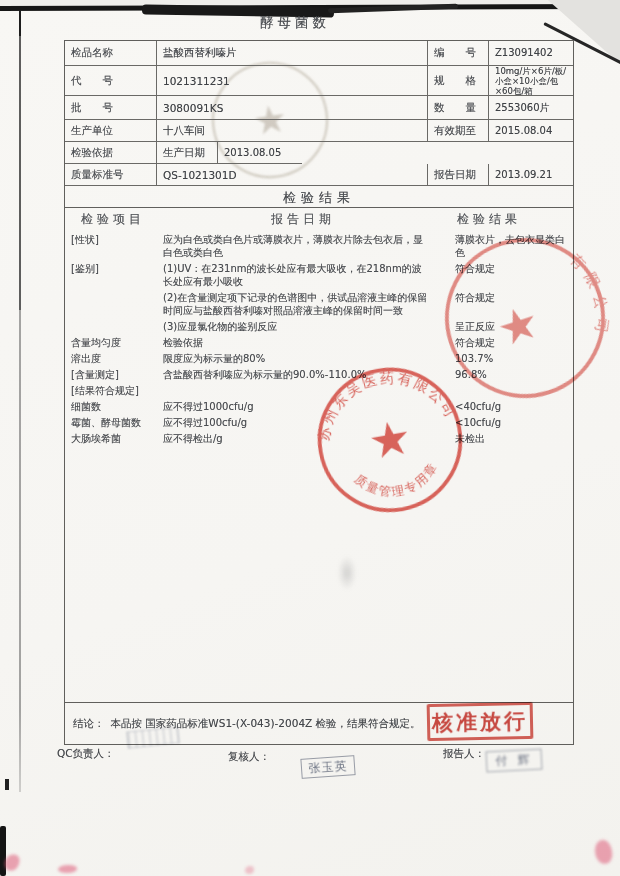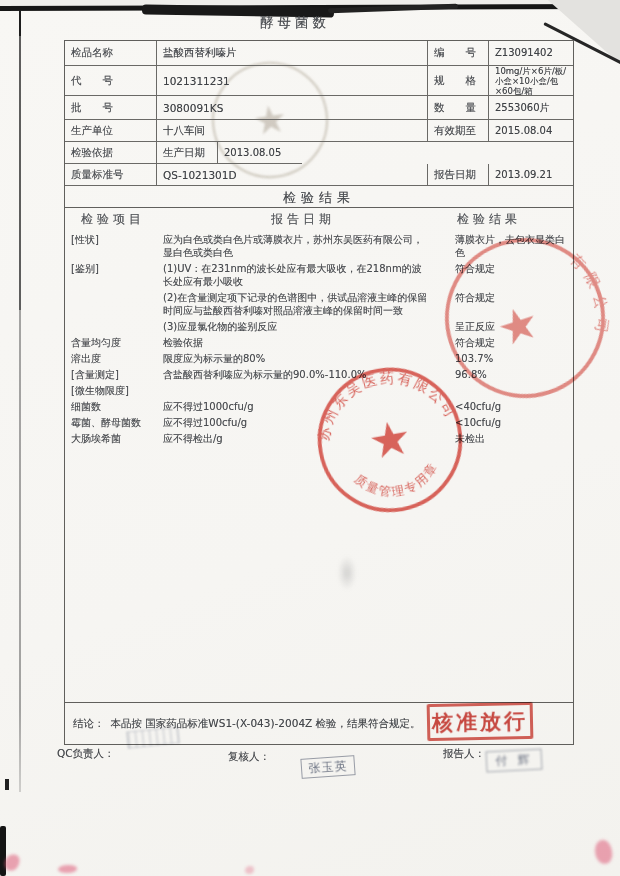--- a/index.html
+++ b/index.html
@@ -165,21 +165,21 @@
 
     <div class="results-title soft">检验结果</div>
 
     <span class="rhead rh1 soft">检验项目</span>
     <span class="rhead rh2 soft">报告日期</span>
     <span class="rhead rh3 soft">检验结果</span>
 
     <div class="rrows">
   <div class="rrow">
     <div class="ritem soft">[性状]</div>
-    <div class="rspec soft">应为白色或类白色片或薄膜衣片，苏州东吴医药有限公司，显白色或类白色</div>
+    <div class="rspec soft">应为白色或类白色片或薄膜衣片，薄膜衣片除去包衣后，显白色或类白色</div>
     <div class="rres soft">薄膜衣片，去包衣显类白色</div>
   </div>
 
   <div class="rrow">
     <div class="ritem soft">[鉴别]</div>
     <div class="rspec soft">(1)UV：在231nm的波长处应有最大吸收，在218nm的波长处应有最小吸收</div>
     <div class="rres soft">符合规定</div>
   </div>
 
   <div class="rrow">
@@ -207,21 +207,21 @@
     <div class="rres soft">103.7%</div>
   </div>
 
   <div class="rrow">
     <div class="ritem soft">[含量测定]</div>
     <div class="rspec soft">含盐酸西替利嗪应为标示量的90.0%-110.0%</div>
     <div class="rres soft">96.8%</div>
   </div>
 
   <div class="rrow">
-    <div class="ritem soft">[微生物限度]</div>
+    <div class="ritem soft">[结果符合规定]</div>
     <div class="rspec soft"></div>
     <div class="rres soft"></div>
   </div>
 
   <div class="rrow">
     <div class="ritem soft">细菌数</div>
     <div class="rspec soft">应不得过1000cfu/g</div>
     <div class="rres soft">&lt;40cfu/g</div>
   </div>
 

